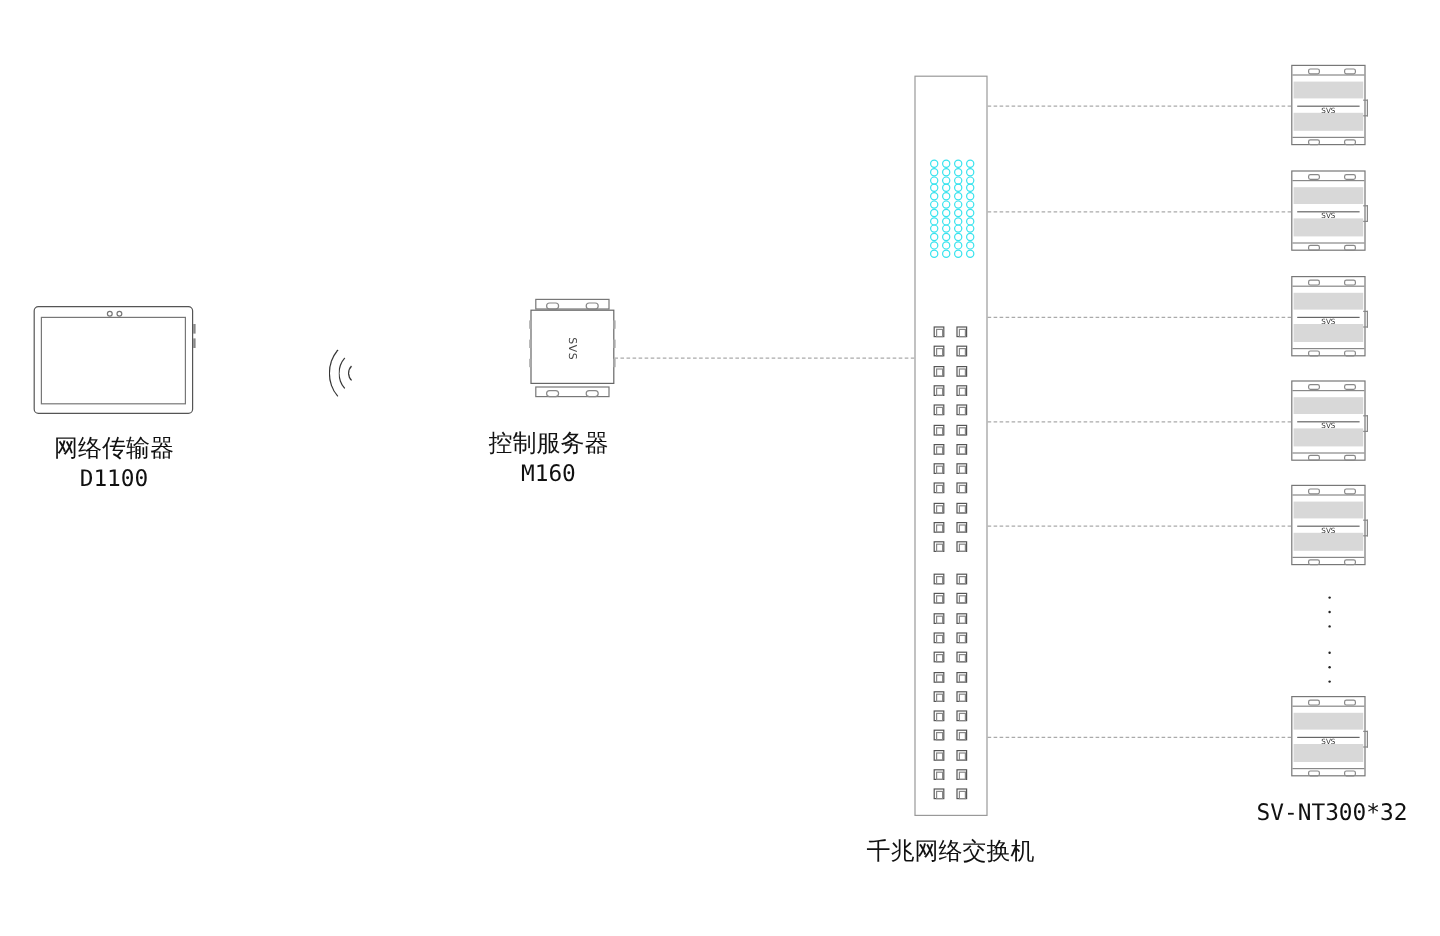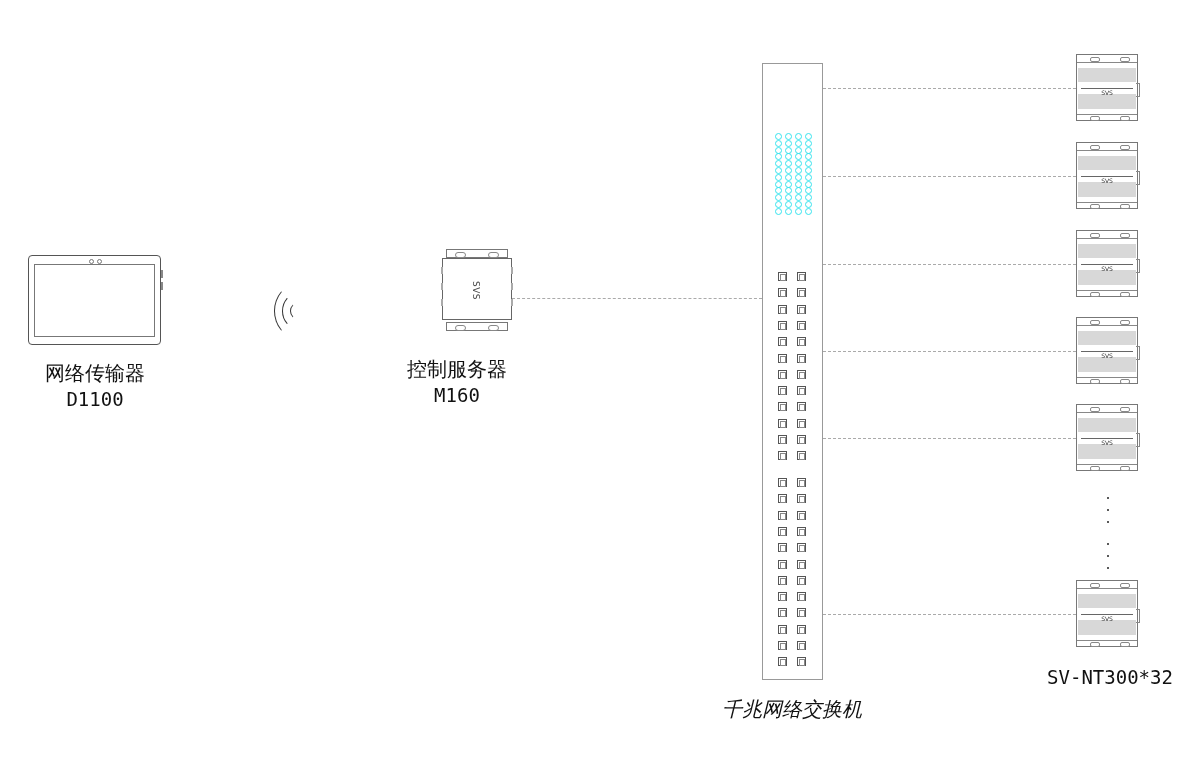--- a/index.html
+++ b/index.html
@@ -176,21 +176,21 @@
     <div class="port" style="left: 34px; top: 528.1px;"></div>
     <div class="port" style="left: 15px; top: 544.4px;"></div>
     <div class="port" style="left: 34px; top: 544.4px;"></div>
     <div class="port" style="left: 15px; top: 560.7px;"></div>
     <div class="port" style="left: 34px; top: 560.7px;"></div>
     <div class="port" style="left: 15px; top: 577px;"></div>
     <div class="port" style="left: 34px; top: 577px;"></div>
     <div class="port" style="left: 15px; top: 593.3px;"></div>
     <div class="port" style="left: 34px; top: 593.3px;"></div>
   </div>
-<div class="label" style="left:712px;top:696px;width:160px;font-style:italic;">
+<div class="label" style="left:712px;top:696px;width:160px;">
   <div>千兆网络交换机</div>
 </div>
 
 <div id="tx-area">
     <div class="dash" style="left: 823px; top: 88px; width: 253px;"></div>
     <div class="tx" style="top: 54px;">
       <div class="frame">
         <div class="rail" style="top:7px"></div>
         <div class="rail" style="top:59px"></div>
         <div class="band" style="top:13px;height:14px"></div>

